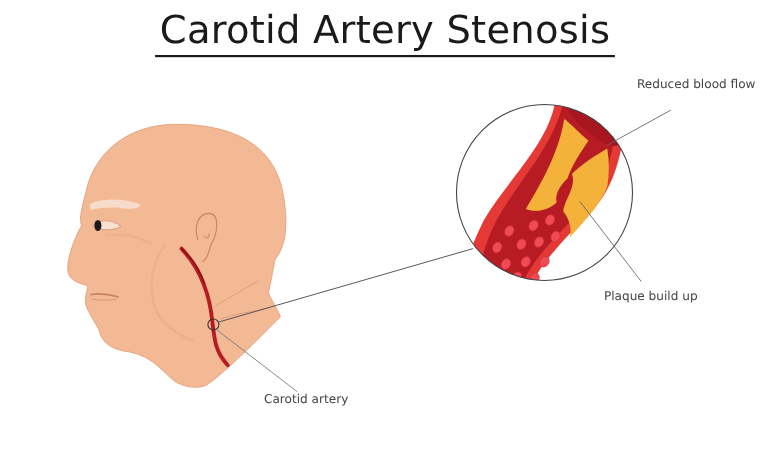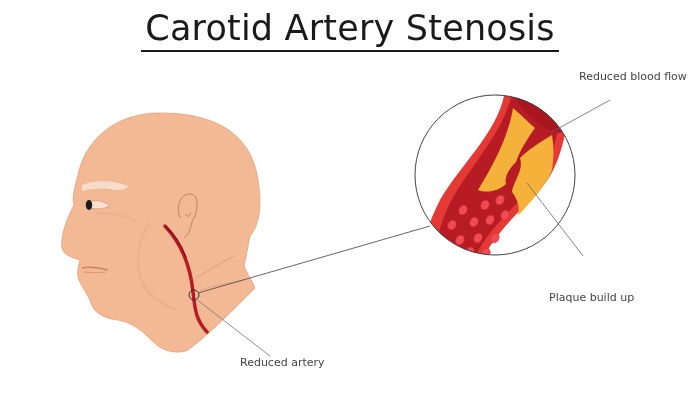--- a/index.html
+++ b/index.html
@@ -106,14 +106,14 @@
       <ellipse cx="452" cy="225" rx="4" ry="5" transform="rotate(30 452 225)"></ellipse>
     </g>
   </g>
   <circle cx="495" cy="175" r="80" fill="none" stroke="#444444" stroke-width="1"></circle>
 
   <line x1="552" y1="132" x2="610" y2="100" stroke="#666666" stroke-width="0.8"></line>
   <line x1="527" y1="183" x2="583" y2="256" stroke="#666666" stroke-width="0.8"></line>
 </svg>
 
 <div class="label" style="left:579px; top:70px;">Reduced blood flow</div>
-<div class="label" style="left:549px; top:263px;margin-top:28px;">Plaque build up</div>
-<div class="label" style="left:240px; top:356px;">Reduced artery</div>
+<div class="label" style="left:549px; top:263px;">Plaque build up</div>
+<div class="label" style="left:240px; top:356px;">Carotid artery</div>
 
 </body></html>

